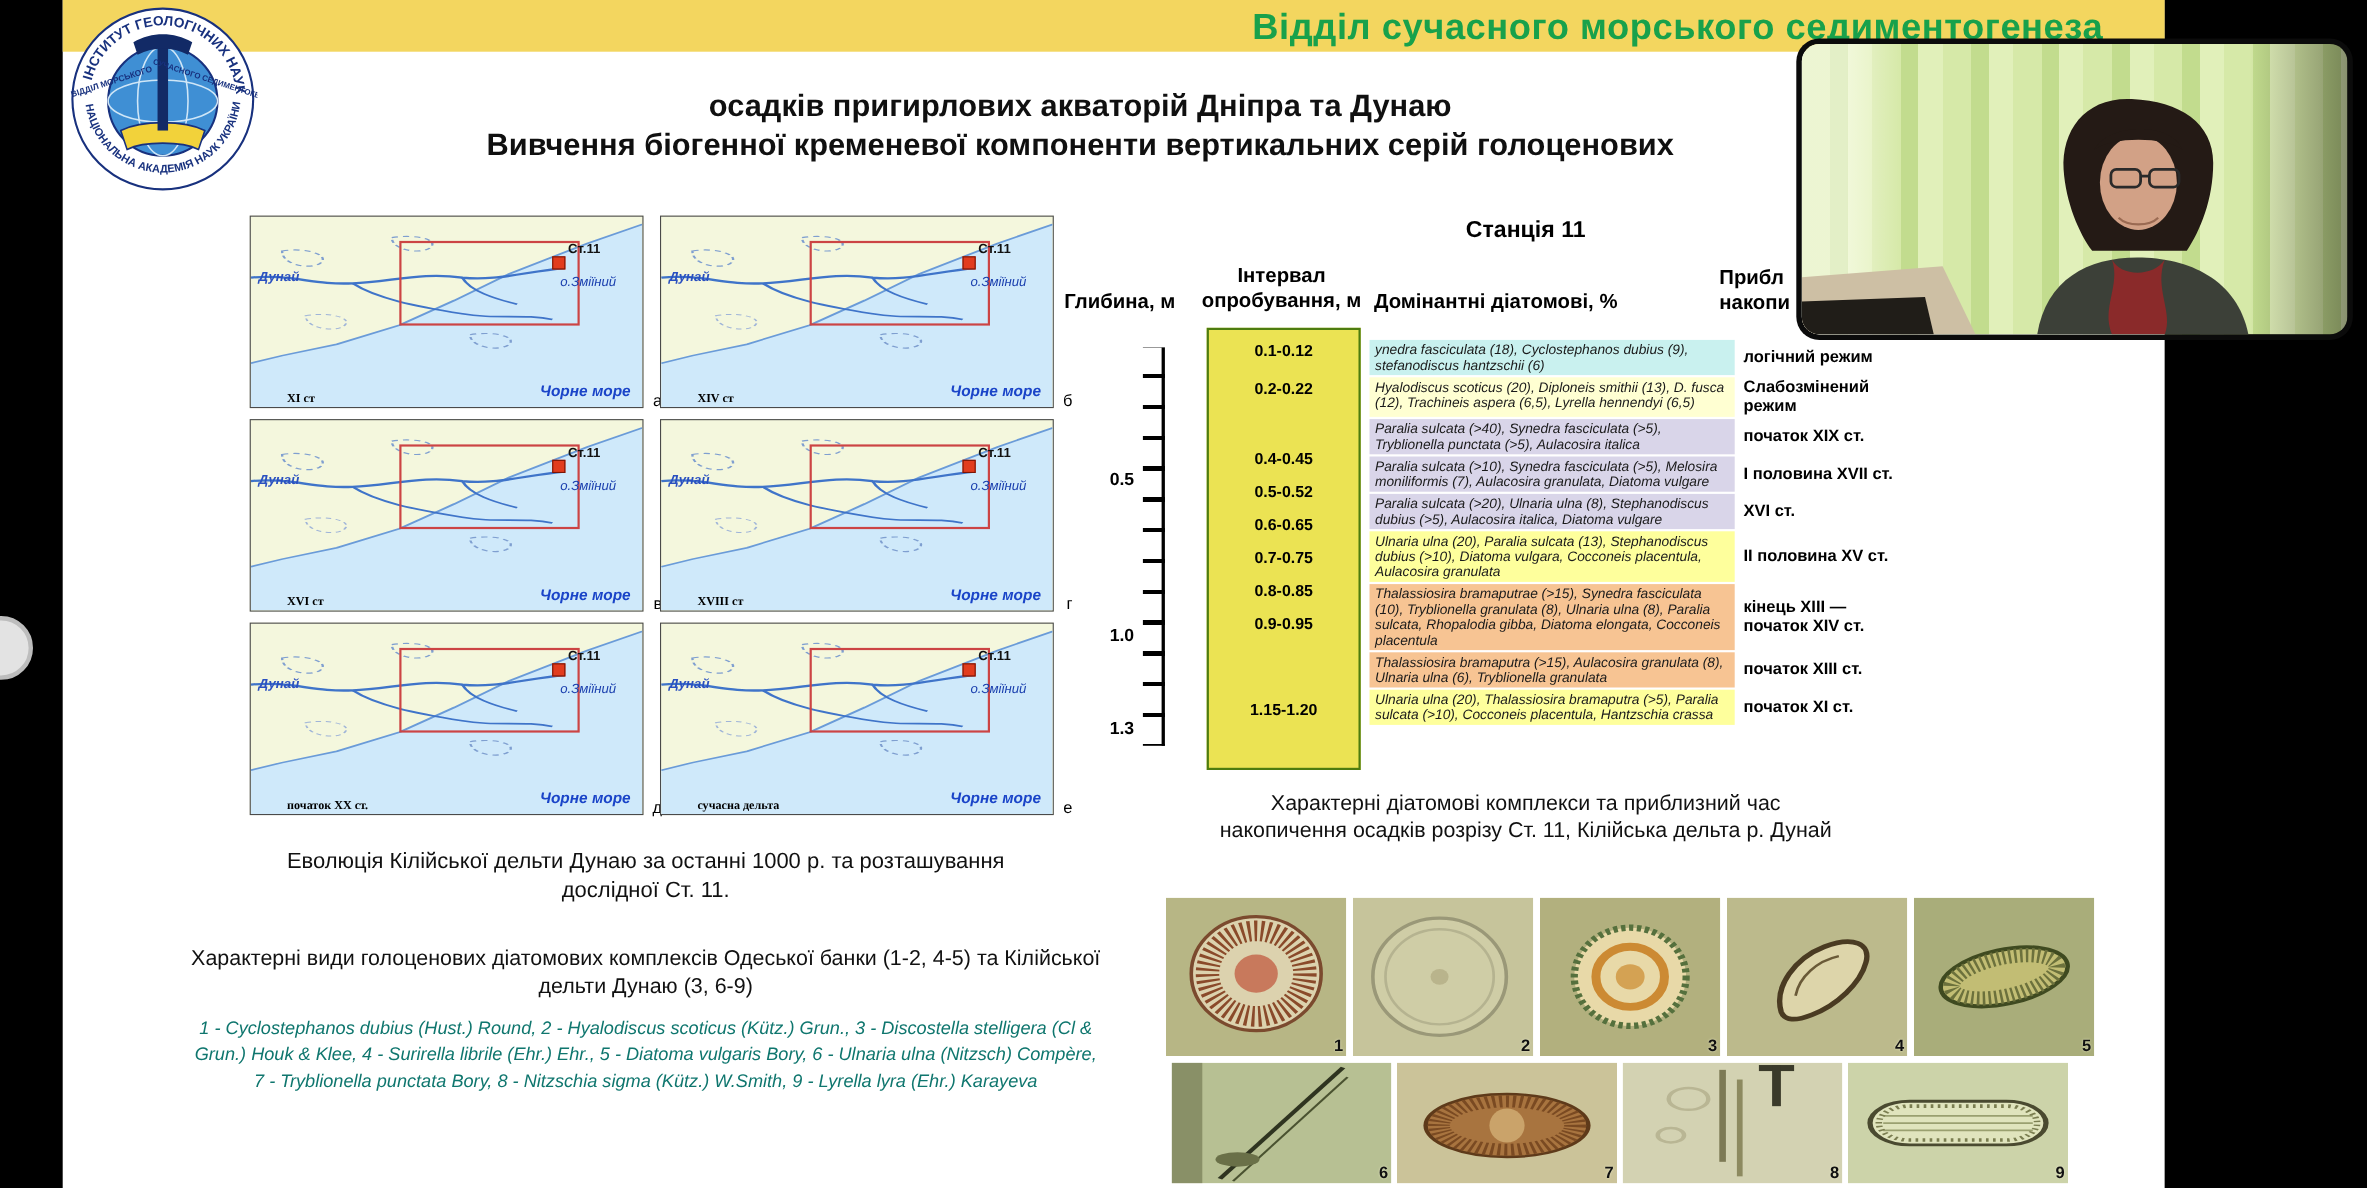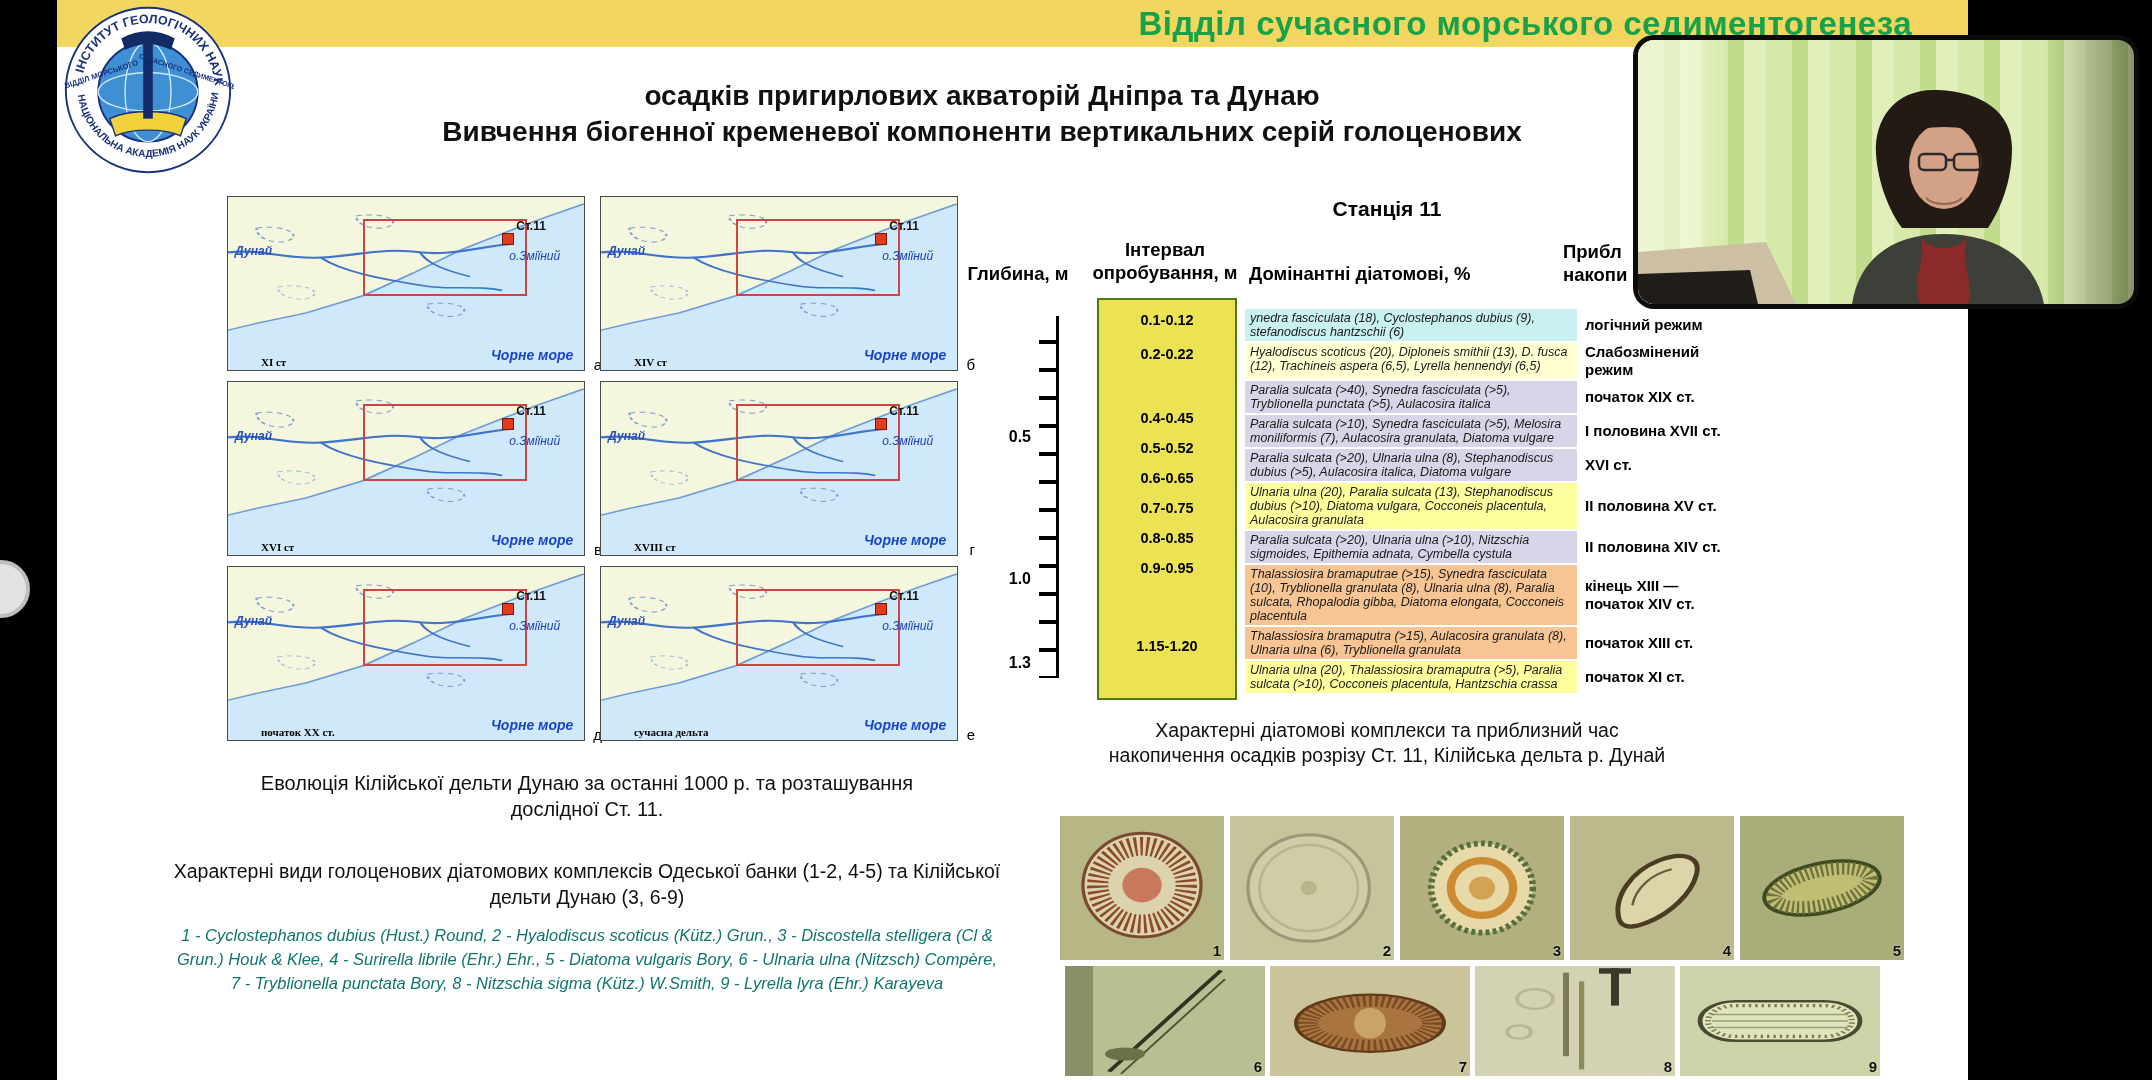--- a/index.html
+++ b/index.html
@@ -346,24 +346,20 @@
         <div class="tcell">І половина XVII ст.</div>
       </div>
       <div class="drow" data-color="lavender">
         <div class="dcell">Paralia sulcata (&gt;20), Ulnaria ulna (8), Stephanodiscus dubius (&gt;5), Aulacosira italica, Diatoma vulgare</div>
         <div class="tcell">XVI ст.</div>
       </div>
       <div class="drow" data-color="yellow">
         <div class="dcell">Ulnaria ulna (20), Paralia sulcata (13), Stephanodiscus dubius (&gt;10), Diatoma vulgara, Cocconeis placentula, Aulacosira granulata</div>
         <div class="tcell">ІІ половина XV ст.</div>
       </div>
-      <div class="drow" data-color="lavender">
-        <div class="dcell">Paralia sulcata (&gt;20), Ulnaria ulna (&gt;10), Nitzschia sigmoides, Epithemia adnata, Cymbella cystula</div>
-        <div class="tcell">ІІ половина XIV ст.</div>
-      </div>
       <div class="drow" data-color="peach">
         <div class="dcell">Thalassiosira bramaputrae (&gt;15), Synedra fasciculata (10), Tryblionella granulata (8), Ulnaria ulna (8), Paralia sulcata, Rhopalodia gibba, Diatoma elongata, Cocconeis placentula</div>
         <div class="tcell">кінець XIII — початок XIV ст.</div>
       </div>
       <div class="drow" data-color="peach">
         <div class="dcell">Thalassiosira bramaputra (&gt;15), Aulacosira granulata (8), Ulnaria ulna (6), Tryblionella granulata</div>
         <div class="tcell">початок XIII ст.</div>
       </div>
       <div class="drow" data-color="yellow">
         <div class="dcell">Ulnaria ulna (20), Thalassiosira bramaputra (&gt;5), Paralia sulcata (&gt;10), Cocconeis placentula, Hantzschia crassa</div>

